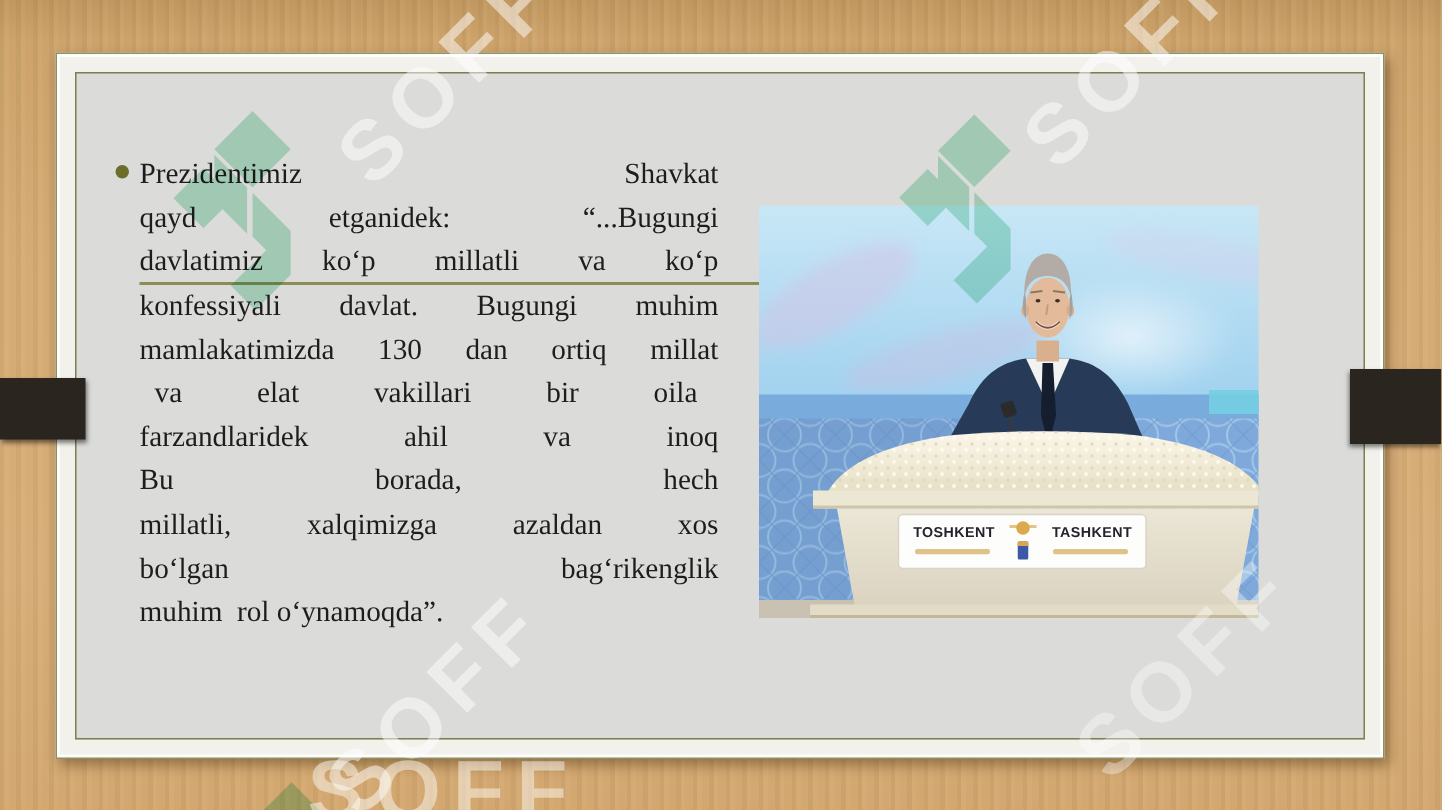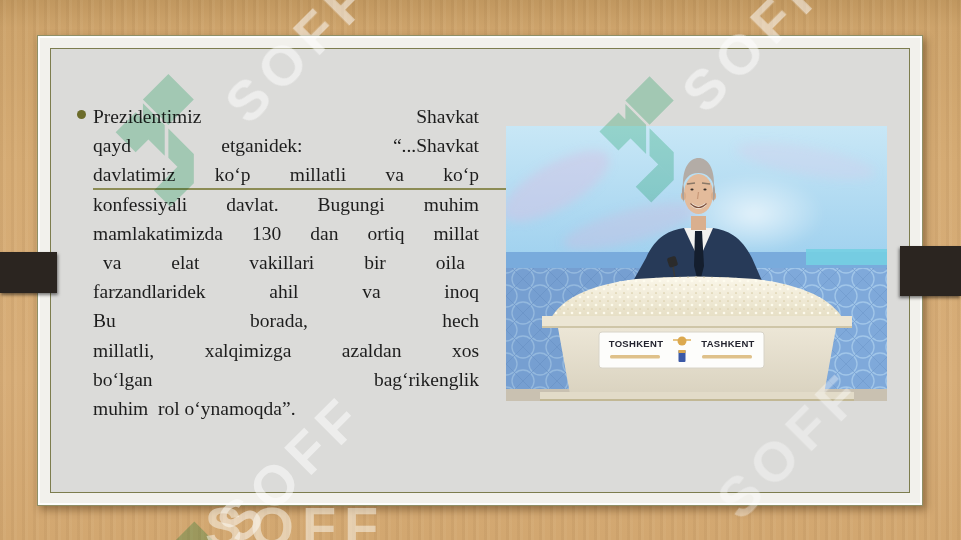--- a/index.html
+++ b/index.html
@@ -16,21 +16,21 @@
     background:#dbdbd9;border:1.5px solid #7d7d4e;}
   
   .textblock{position:absolute;left:42px;top:53px;width:386px;
     font-family:"Liberation Serif","DejaVu Serif",serif;font-size:19.5px;color:#1d1d1d;}
   .tline{display:flex;justify-content:space-between;height:29.2px;line-height:29.2px;white-space:nowrap;}
   .tline.indent{padding-left:10px;padding-right:14px;}
   .lastline{height:29.2px;line-height:29.2px;white-space:pre;}
   .bullet{position:absolute;left:26px;top:61px;width:9px;height:9px;border-radius:50%;background:#6c6c2b;}
   .rule{position:absolute;left:42px;top:139px;width:414px;height:2px;background:#8c8c55;}
   
-  .photo{position:absolute;left:455px;top:77px;width:381px;height:275px;overflow:hidden;}
+  .photo{position:absolute;left:455px;top:88px;width:333px;height:275px;overflow:hidden;}
   .photo svg{display:block;}
   
   .tab{position:absolute;background:#2b2520;z-index:4;}
   .tab-left{left:0;top:252px;width:57px;height:41px;box-shadow:1px 2px 3px rgba(0,0,0,.5);}
   .tab-right{left:900px;top:246px;width:61px;height:50px;box-shadow:-1px 2px 3px rgba(0,0,0,.5);}
   
   .wmtext{position:absolute;z-index:6;font-weight:bold;font-size:56px;letter-spacing:8px;
     color:rgba(255,255,255,.5);white-space:nowrap;transform:rotate(-45deg);pointer-events:none;}
   .wm1{left:208px;top:16px;}
   .wm2{left:665px;top:5px;}
@@ -52,21 +52,21 @@
       <div class="bullet"></div>
       <div class="textblock">
         <div id="quote-lines">
             <div class="tline">
               <span>Prezidentimiz</span>
               <span>Shavkat</span>
             </div>
             <div class="tline">
               <span>qayd</span>
               <span>etganidek:</span>
-              <span>“...Shavkat</span>
+              <span>“...Bugungi</span>
             </div>
             <div class="tline">
               <span>davlatimiz</span>
               <span>ko‘p</span>
               <span>millatli</span>
               <span>va</span>
               <span>ko‘p</span>
             </div>
             <div class="tline">
               <span>konfessiyali</span>

